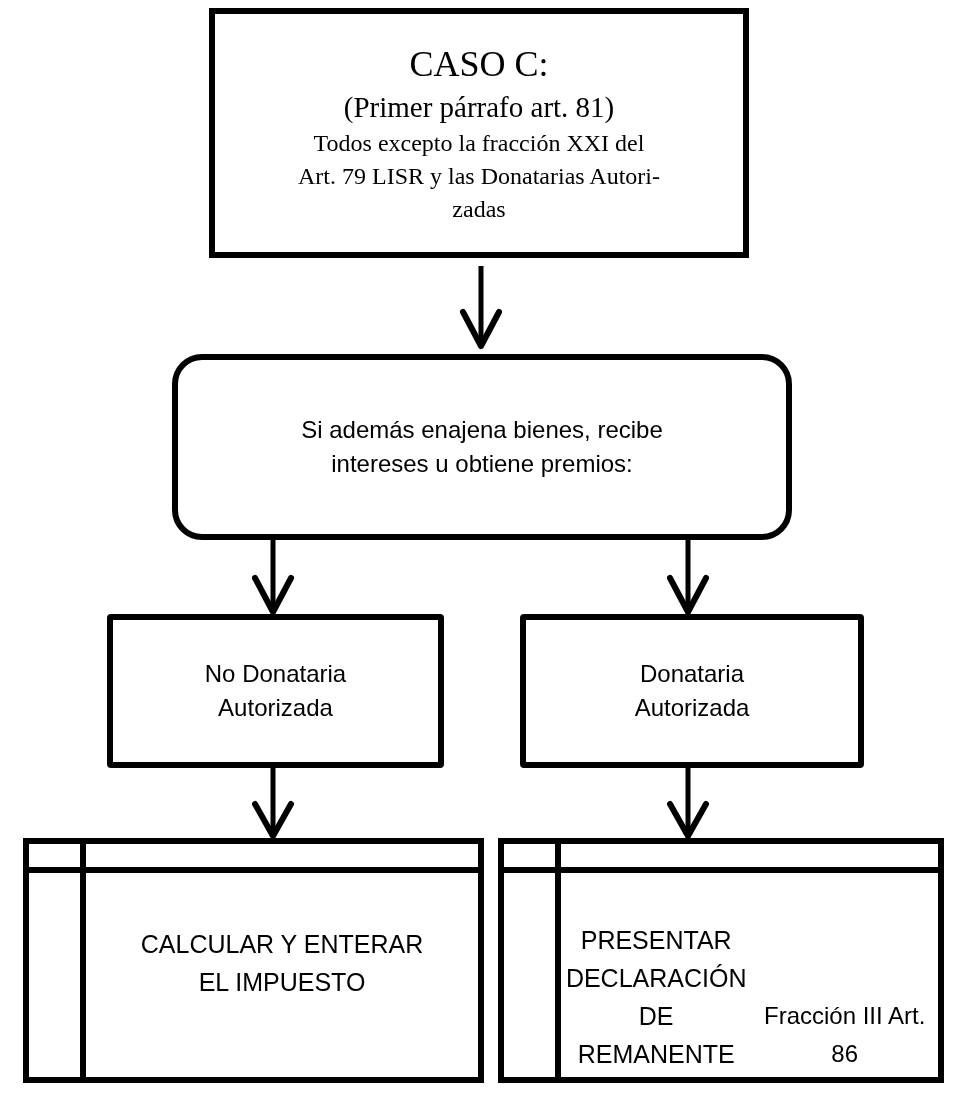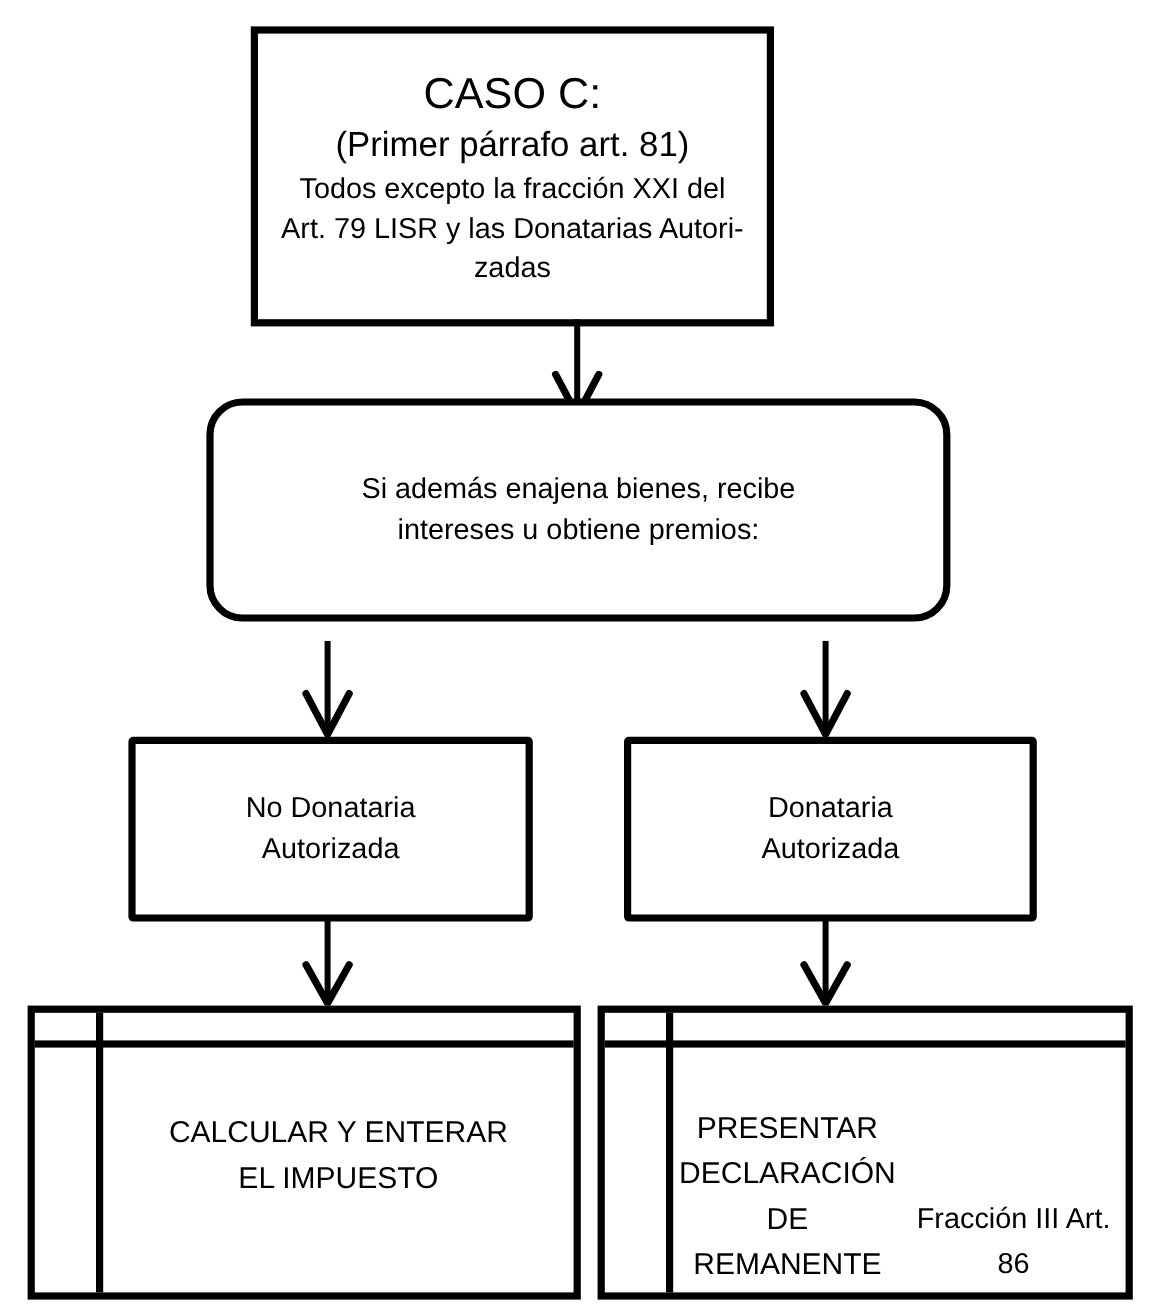--- a/index.html
+++ b/index.html
@@ -17,27 +17,27 @@
     position: absolute;
     border: 6px solid #000;
     background: #fff;
     display: flex; flex-direction: column;
     align-items: center; justify-content: center;
     text-align: center;
   }
   .ml { white-space: pre-line; }
 
   
-  .box-caso { left: 209px; top: 22px; width: 436px; height: 250px; }
+  .box-caso { left: 209px; top: 8px; width: 540px; height: 250px; font-family: Liberation Serif, serif; }
   .caso-title    { font-size: 36px; line-height: 46px; }
   .caso-subtitle { font-size: 29px; line-height: 40px; }
   .caso-body     { font-size: 24px; line-height: 33px; }
 
   
-  .box-condition { left: 172px; top: 332px; width: 620px; height: 186px; border-radius: 30px; }
+  .box-condition { left: 172px; top: 354px; width: 620px; height: 186px; border-radius: 30px; }
   .cond-label { font-size: 24px; line-height: 34px; }
 
   
   .box-branch { border-radius: 4px; }
   .box-no-donataria { left: 107px; top: 614px; width: 337px; height: 154px; }
   .box-donataria    { left: 520px; top: 614px; width: 344px; height: 154px; }
   .branch-label { font-size: 24px; line-height: 34px; }
 
   
   .box-storage { left: 23px; top: 838px; width: 461px; height: 245px; display: block; }

